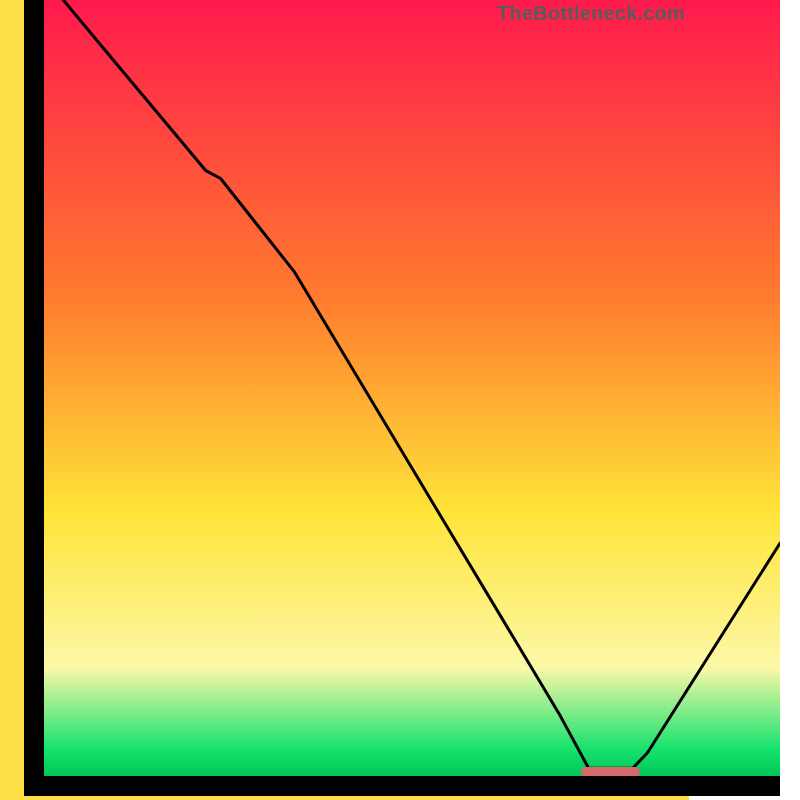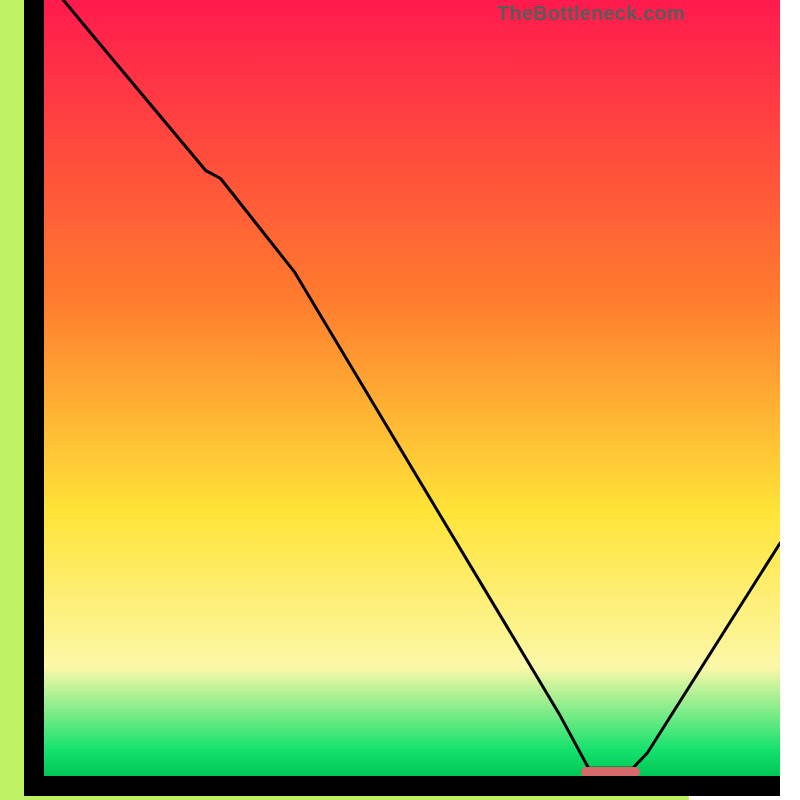--- a/index.html
+++ b/index.html
@@ -1,16 +1,16 @@
 <!DOCTYPE html>
 <html><head>
 <meta charset="utf-8">
 <style>
   html,body{margin:0;padding:0;width:800px;height:800px;background:#fff;font-family:Arial,Helvetica,sans-serif}
-  .stage{position:relative;width:689px;height:800px;background:#bef264}
+  .stage{position:relative;width:689px;height:800px;background:#fde047}
   
   .axis-left{position:absolute;left:24px;top:0;width:20px;height:776px;background:#000}
   .axis-bottom{position:absolute;left:24px;bottom:4px;height:20px;width:756px;background:#000}
   
   .plot{position:absolute;left:44px;top:0;width:736px;height:776px;overflow:hidden}
   .plot svg{display:block;width:100%;height:100%}
   .watermark{position:absolute;top:2px;right:4px;font-size:20px;font-weight:600;color:#5b5b5b;letter-spacing:.2px}
   .optimum{position:absolute;width:58px;height:10px;border-radius:5px;background:#d66a6a}
 </style>
 </head>

